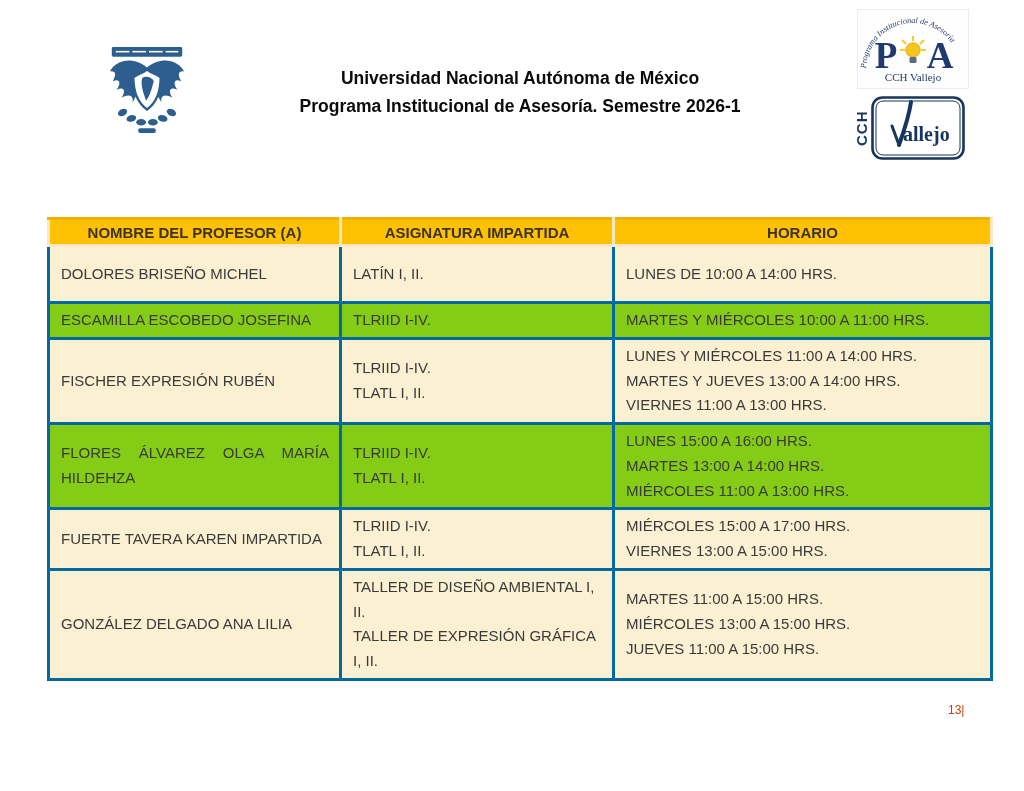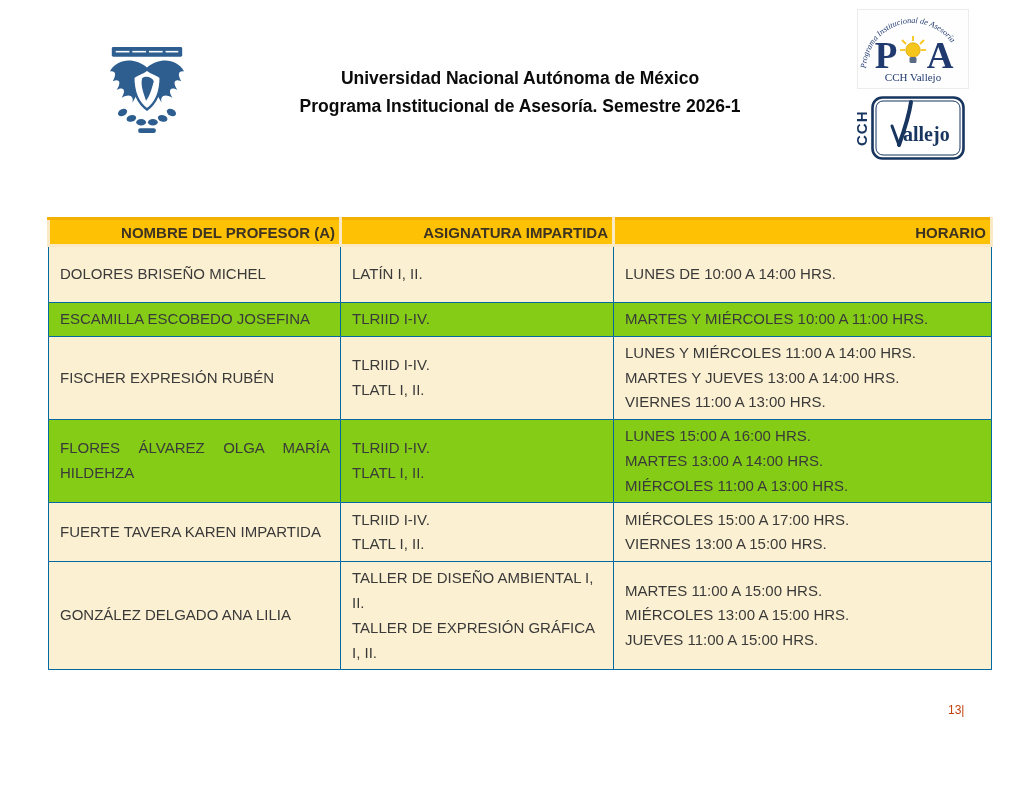--- a/index.html
+++ b/index.html
@@ -23,24 +23,24 @@
   }
   
   table.schedule{
     position:absolute;left:47px;top:217px;width:943px;
     border-collapse:collapse;table-layout:fixed;
     font-size:15px;color:#3a3a3a;
   }
   table.schedule th{
     background:#FFC103;color:#3d3322;font-weight:bold;font-size:15px;
     border:3px solid #FAE9C4;border-top:3px solid #F2B100;
-    text-align:right;padding:2px 4px;height:20px;
+    text-align:center;padding:2px 4px;height:20px;
   }
   table.schedule td{
-    border:1px solid #0369a1;vertical-align:middle;
+    border:3px solid #0369a1;vertical-align:middle;
     padding:4px 10px 4px 11px;white-space:pre-line;line-height:1.65;
   }
   tr.r-cream td{background:#FCF0D2;}
   tr.r-white td{background:#84cc16;}
   td.justify{text-align:justify;}
   .page-number{
     position:absolute;left:948px;top:703px;font-size:12px;color:#c2410c;
   }
   svg text{font-family:"Liberation Serif",serif;}
 </style>

